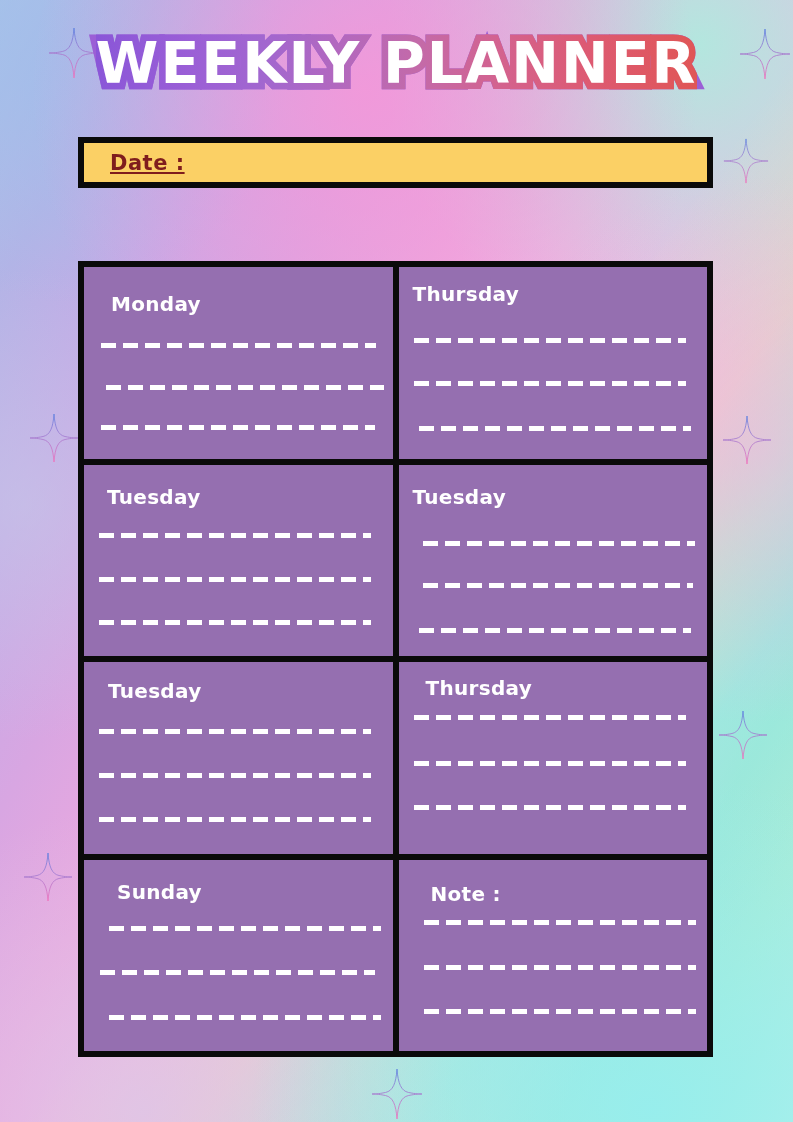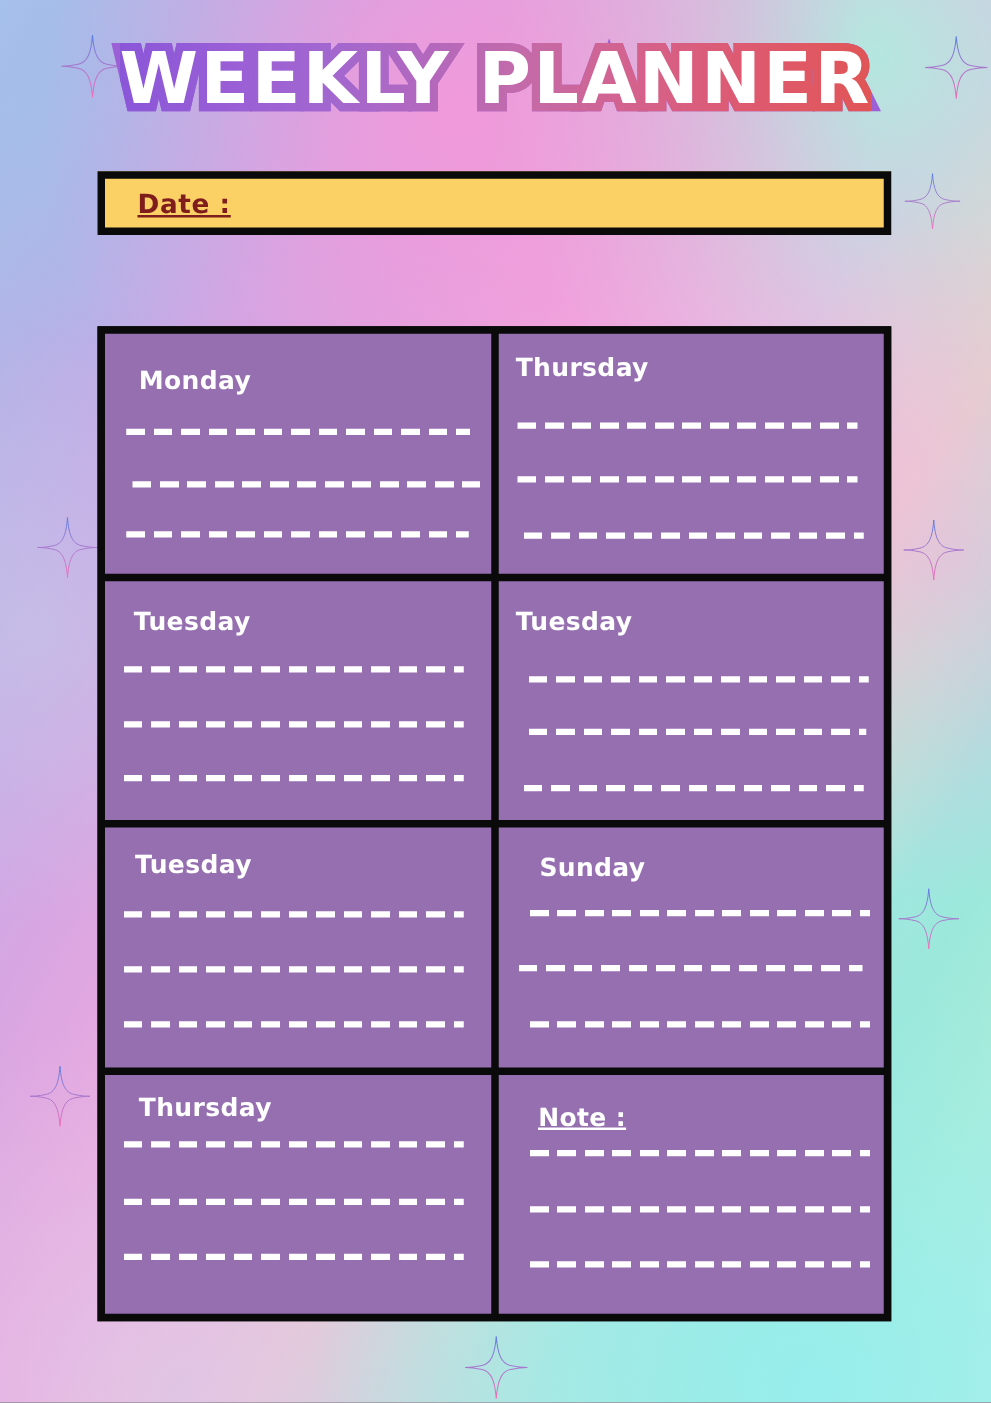--- a/index.html
+++ b/index.html
@@ -231,21 +231,21 @@
   .c5 .day-label { left: 33px; top: 20px; }
   .c5 .l0 { left: 25px; top: 66px;  width: 272px; }
   .c5 .l1 { left: 16px; top: 110px; width: 275px; }
   .c5 .l2 { left: 25px; top: 155px; width: 272px; }
 
   .c6 .day-label { left: 27px; top: 14px; }
   .c6 .l0 { left: 15px; top: 53px;  width: 272px; }
   .c6 .l1 { left: 15px; top: 99px;  width: 272px; }
   .c6 .l2 { left: 15px; top: 143px; width: 272px; }
 
-  .c7 .day-label { left: 32px; top: 22px; text-decoration: underline; }
+  .c7 .day-label { left: 32px; top: 22px; }
   .c7 .l0 { left: 25px; top: 60px;  width: 272px; }
   .c7 .l1 { left: 25px; top: 105px; width: 272px; }
   .c7 .l2 { left: 25px; top: 149px; width: 272px; }
 </style>
 </head>
 <body>
 
 <div id="page">
 
   <div class="bg-layer bg-base"></div>
@@ -383,32 +383,32 @@
         <div class="dash-line l0"></div>
         <div class="dash-line l1"></div>
         <div class="dash-line l2"></div>
       </div>
       <div class="day-cell c4">
         <div class="day-label">Tuesday</div>
         <div class="dash-line l0"></div>
         <div class="dash-line l1"></div>
         <div class="dash-line l2"></div>
       </div>
+      <div class="day-cell c6">
+        <div class="day-label">Thursday</div>
+        <div class="dash-line l0"></div>
+        <div class="dash-line l1"></div>
+        <div class="dash-line l2"></div>
+      </div>
       <div class="day-cell c5">
         <div class="day-label">Sunday</div>
         <div class="dash-line l0"></div>
         <div class="dash-line l1"></div>
         <div class="dash-line l2"></div>
       </div>
-      <div class="day-cell c6">
-        <div class="day-label">Thursday</div>
-        <div class="dash-line l0"></div>
-        <div class="dash-line l1"></div>
-        <div class="dash-line l2"></div>
-      </div>
       <div class="day-cell c7">
         <div class="day-label">Note :</div>
         <div class="dash-line l0"></div>
         <div class="dash-line l1"></div>
         <div class="dash-line l2"></div>
       </div>
     </div>
 
 </div>
 

